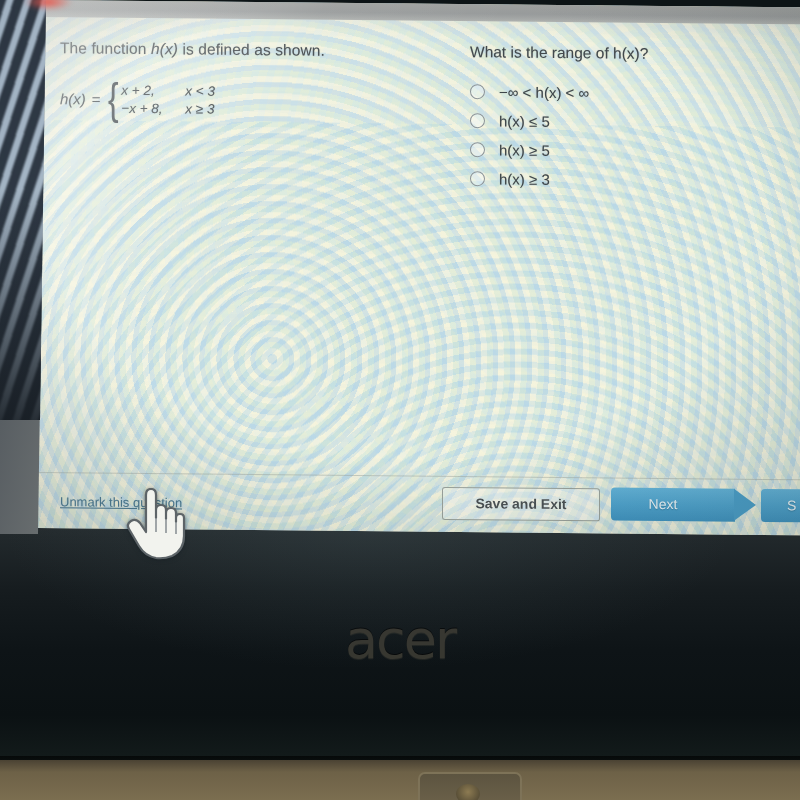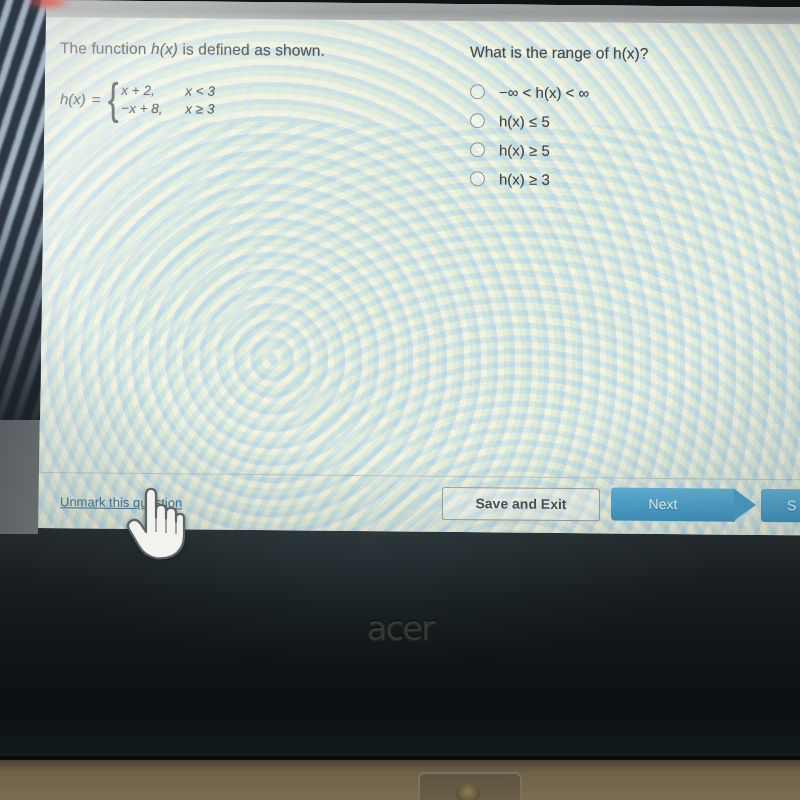--- a/index.html
+++ b/index.html
@@ -69,21 +69,21 @@
     left: 36px; top: 10px; width: 24px; height: 20px;
     background: radial-gradient(ellipse at 50% 40%, #8d7b52, #5a5038 70%);
     border-radius: 50%;
   }
   .acer-logo {
     position: absolute;
     left: 0; top: 608px;
     width: 800px;
     text-align: center;
     font-family: "DejaVu Sans", sans-serif;
-    font-size: 34px;
+    font-size: 54px;
     font-weight: 400;
     letter-spacing: -2px;
     color: #3b3a33;
     text-shadow: 0 1px 1px rgba(120,110,85,.22), 0 -1px 0 rgba(0,0,0,.6);
     opacity: .92;
     user-select: none;
   }
 
   
   .left-bezel {

